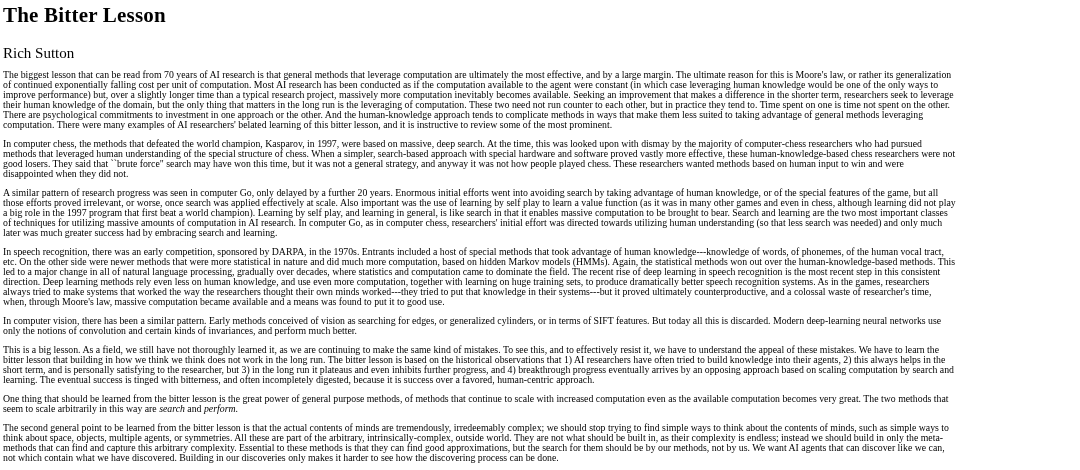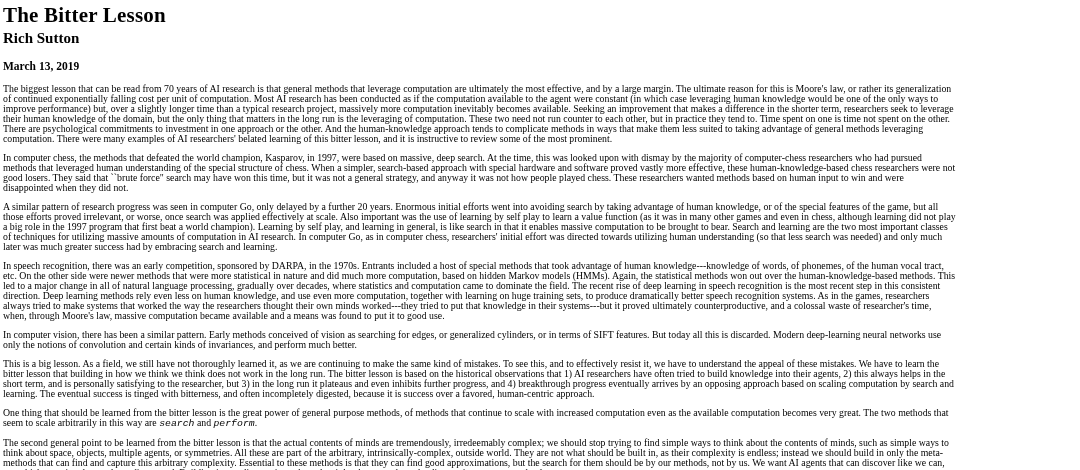--- a/index.html
+++ b/index.html
@@ -21,48 +21,46 @@
   }
   .doc-title {
     font-size: 21px;
     font-weight: bold;
     margin: 4px 0 0 0;
     line-height: 1.05;
     letter-spacing: 0.2px;
   }
   .doc-author {
     font-size: 15px;
-    font-weight: bold;
-    margin: 5px 0 0 0;
+    font-weight: normal;
+    margin: 20px 0 0 0;
     line-height: 1.05;
   }
   .doc-date {
     font-size: 11.5px;
     font-weight: bold;
     margin: 13px 0 12px 0;
     line-height: 1.05;
   }
   .article p {
     font-size: 9.8px;
     line-height: 10px;
     margin: 8px 0 9px 0;
     text-align: left;
   }
   .article p em {
     font-style: italic;
-    font-family: Liberation Mono, monospace;
   }
 </style>
 </head>
 <body>
 
 <div class="page">
   <h1 class="doc-title">The Bitter Lesson</h1>
   <div class="doc-author">Rich Sutton</div>
-  <div class="doc-date">March 13, 2019</div>
   <main class="article">
       <p><span>The biggest lesson that can be read from 70 years of AI research is that general methods that leverage computation are ultimately the most effective, and by a large margin. The ultimate reason for this is Moore's law, or rather its generalization of continued exponentially falling cost per unit of computation. Most AI research has been conducted as if the computation available to the agent were constant (in which case leveraging human knowledge would be one of the only ways to improve performance) but, over a slightly longer time than a typical research project, massively more computation inevitably becomes available. Seeking an improvement that makes a difference in the shorter term, researchers seek to leverage their human knowledge of the domain, but the only thing that matters in the long run is the leveraging of computation. These two need not run counter to each other, but in practice they tend to. Time spent on one is time not spent on the other. There are psychological commitments to investment in one approach or the other. And the human-knowledge approach tends to complicate methods in ways that make them less suited to taking advantage of general methods leveraging computation.  There were many examples of AI researchers' belated learning of this bitter lesson, and it is instructive to review some of the most prominent.</span></p>
       <p><span>In computer chess, the methods that defeated the world champion, Kasparov, in 1997, were based on massive, deep search. At the time, this was looked upon with dismay by the majority of computer-chess researchers who had pursued methods that leveraged human understanding of the special structure of chess. When a simpler, search-based approach with special hardware and software proved vastly more effective, these human-knowledge-based chess researchers were not good losers. They said that ``brute force" search may have won this time, but it was not a general strategy, and anyway it was not how people played chess. These researchers wanted methods based on human input to win and were disappointed when they did not.</span></p>
       <p><span>A similar pattern of research progress was seen in computer Go, only delayed by a further 20 years. Enormous initial efforts went into avoiding search by taking advantage of human knowledge, or of the special features of the game, but all those efforts proved irrelevant, or worse, once search was applied effectively at scale. Also important was the use of learning by self play to learn a value function (as it was in many other games and even in chess, although learning did not play a big role in the 1997 program that first beat a world champion). Learning by self play, and learning in general, is like search in that it enables massive computation to be brought to bear. Search and learning are the two most important classes of techniques for utilizing massive amounts of computation in AI research. In computer Go, as in computer chess, researchers' initial effort was directed towards utilizing human understanding (so that less search was needed) and only much later was much greater success had by embracing search and learning.</span></p>
       <p><span>In speech recognition, there was an early competition, sponsored by DARPA, in the 1970s. Entrants included a host of special methods that took advantage of human knowledge---knowledge of words, of phonemes, of the human vocal tract, etc. On the other side were newer methods that were more statistical in nature and did much more computation, based on hidden Markov models (HMMs). Again, the statistical methods won out over the human-knowledge-based methods. This led to a major change in all of natural language processing, gradually over decades, where statistics and computation came to dominate the field. The recent rise of deep learning in speech recognition is the most recent step in this consistent direction. Deep learning methods rely even less on human knowledge, and use even more computation, together with learning on huge training sets, to produce dramatically better speech recognition systems. As in the games, researchers always tried to make systems that worked the way the researchers thought their own minds worked---they tried to put that knowledge in their systems---but it proved ultimately counterproductive, and a colossal waste of researcher's time, when, through Moore's law, massive computation became available and a means was found to put it to good use.</span></p>
       <p><span>In computer vision, there has been a similar pattern. Early methods conceived of vision as searching for edges, or generalized cylinders, or in terms of SIFT features. But today all this is discarded. Modern deep-learning neural networks use only the notions of convolution and certain kinds of invariances, and perform much better.</span></p>
       <p><span>This is a big lesson. As a field, we still have not thoroughly learned it, as we are continuing to make the same kind of mistakes. To see this, and to effectively resist it, we have to understand the appeal of these mistakes. We have to learn the bitter lesson that building in how we think we think does not work in the long run. The bitter lesson is based on the historical observations that 1) AI researchers have often tried to build knowledge into their agents, 2) this always helps in the short term, and is personally satisfying to the researcher, but 3) in the long run it plateaus and even inhibits further progress, and 4) breakthrough progress eventually arrives by an opposing approach based on scaling computation by search and learning. The eventual success is tinged with bitterness, and often incompletely digested, because it is success over a favored, human-centric approach.</span></p>
       <p><span>One thing that should be learned from the bitter lesson is the great power of general purpose methods, of methods that continue to scale with increased computation even as the available computation becomes very great. The two methods that seem to scale arbitrarily in this way are </span><em>search</em><span> and </span><em>perform</em><span>.</span></p>
       <p><span>The second general point to be learned from the bitter lesson is that the actual contents of minds are tremendously, irredeemably complex; we should stop trying to find simple ways to think about the contents of minds, such as simple ways to think about space, objects, multiple agents, or symmetries. All these are part of the arbitrary, intrinsically-complex, outside world. They are not what should be built in, as their complexity is endless; instead we should build in only the meta-methods that can find and capture this arbitrary complexity. Essential to these methods is that they can find good approximations, but the search for them should be by our methods, not by us. We want AI agents that can discover like we can, not which contain what we have discovered. Building in our discoveries only makes it harder to see how the discovering process can be done.</span></p>
     </main>

